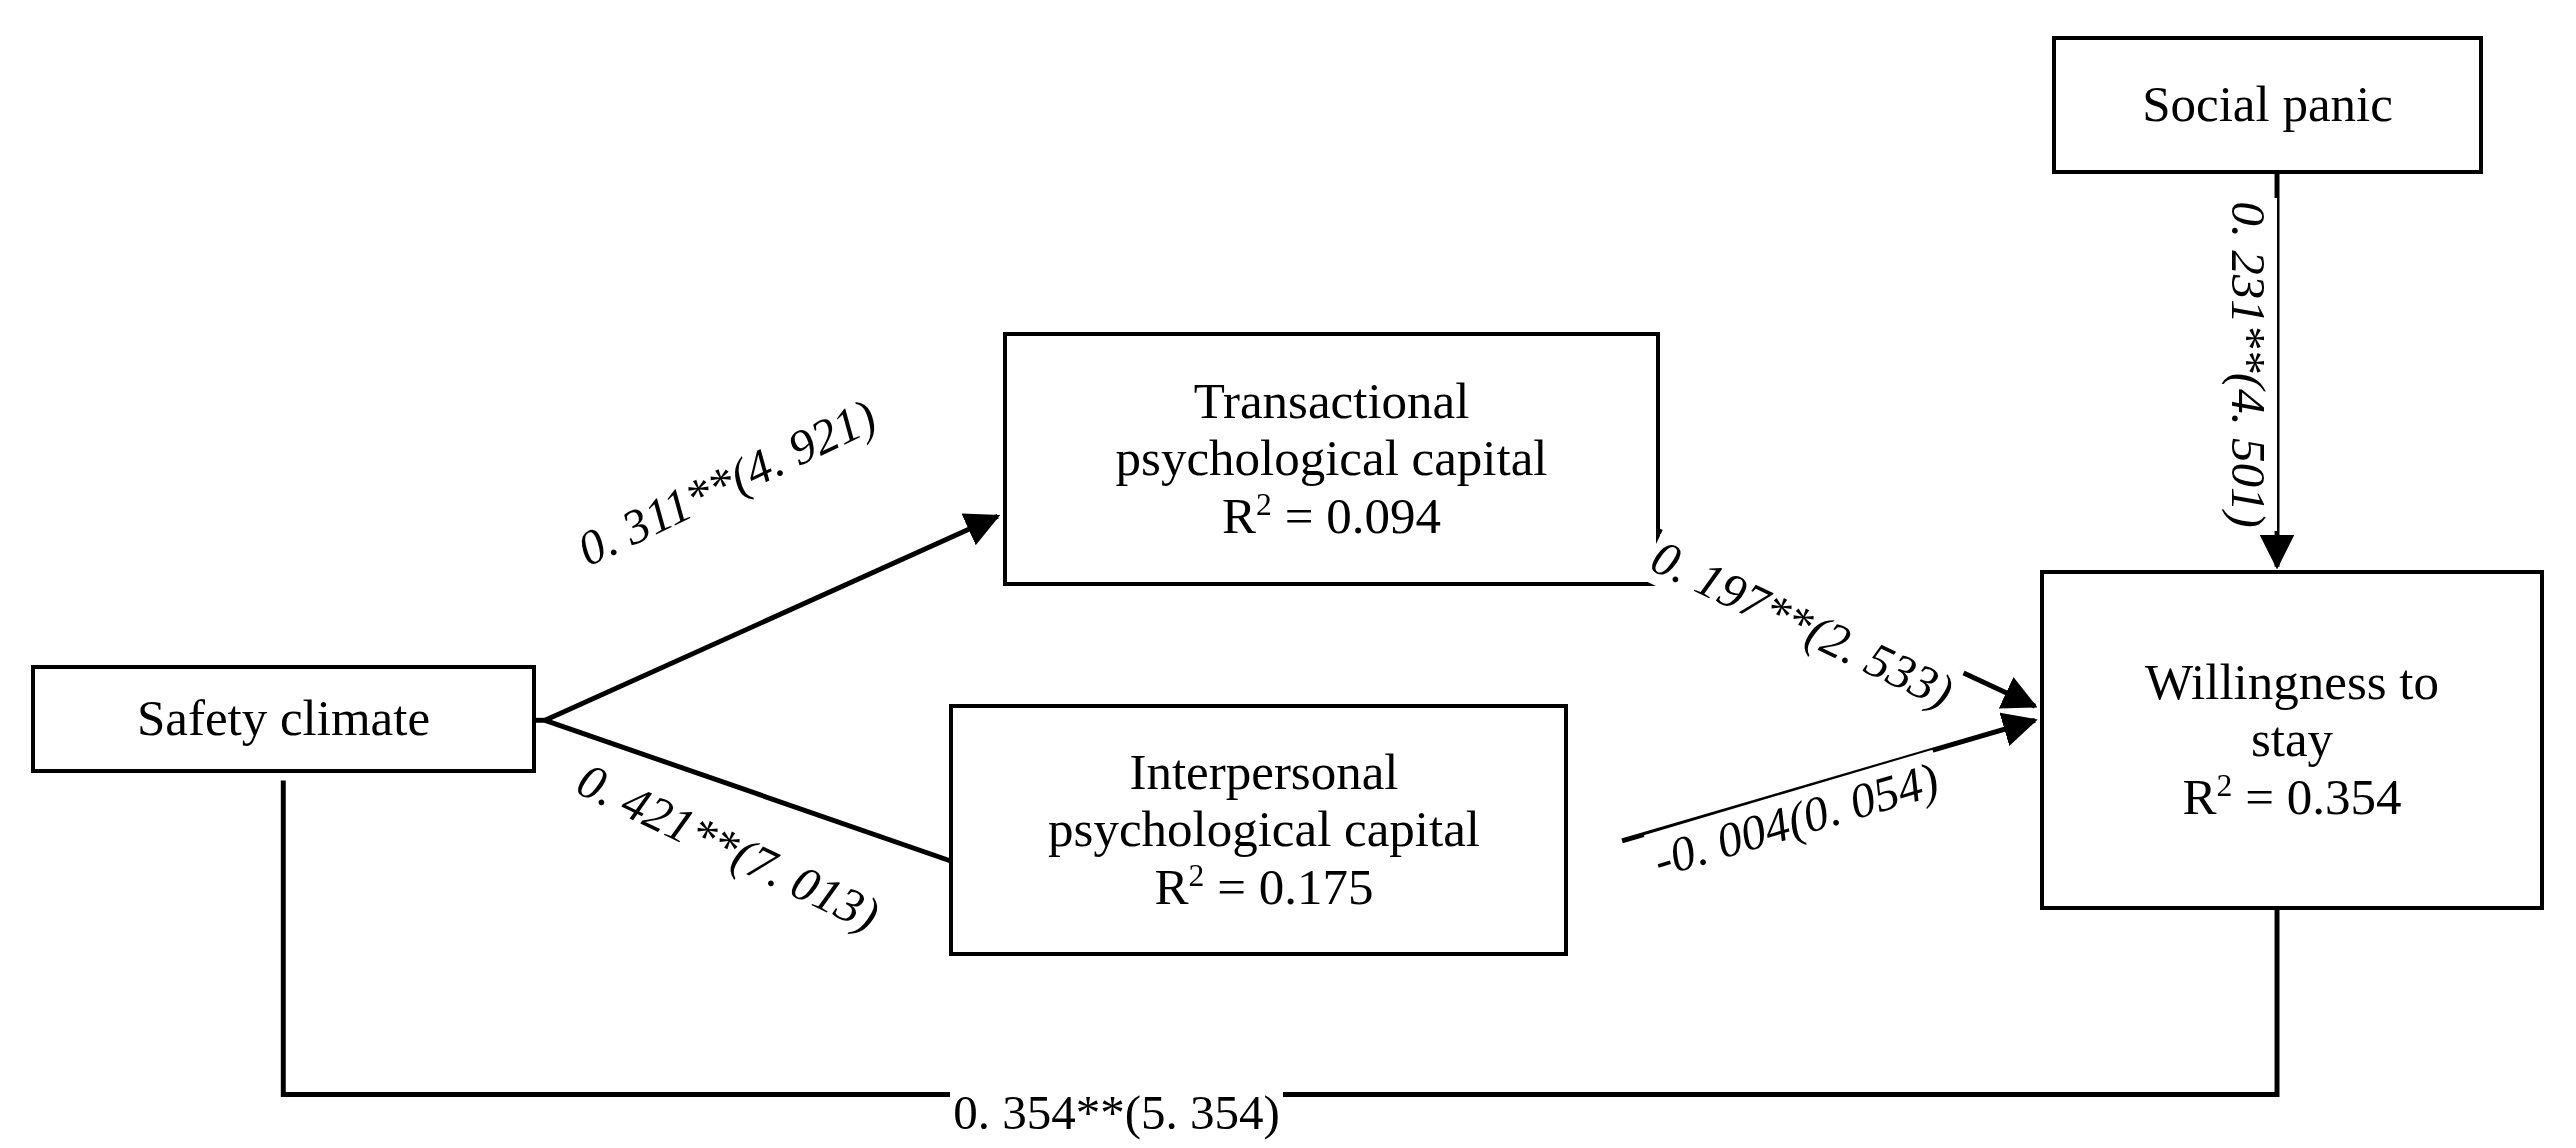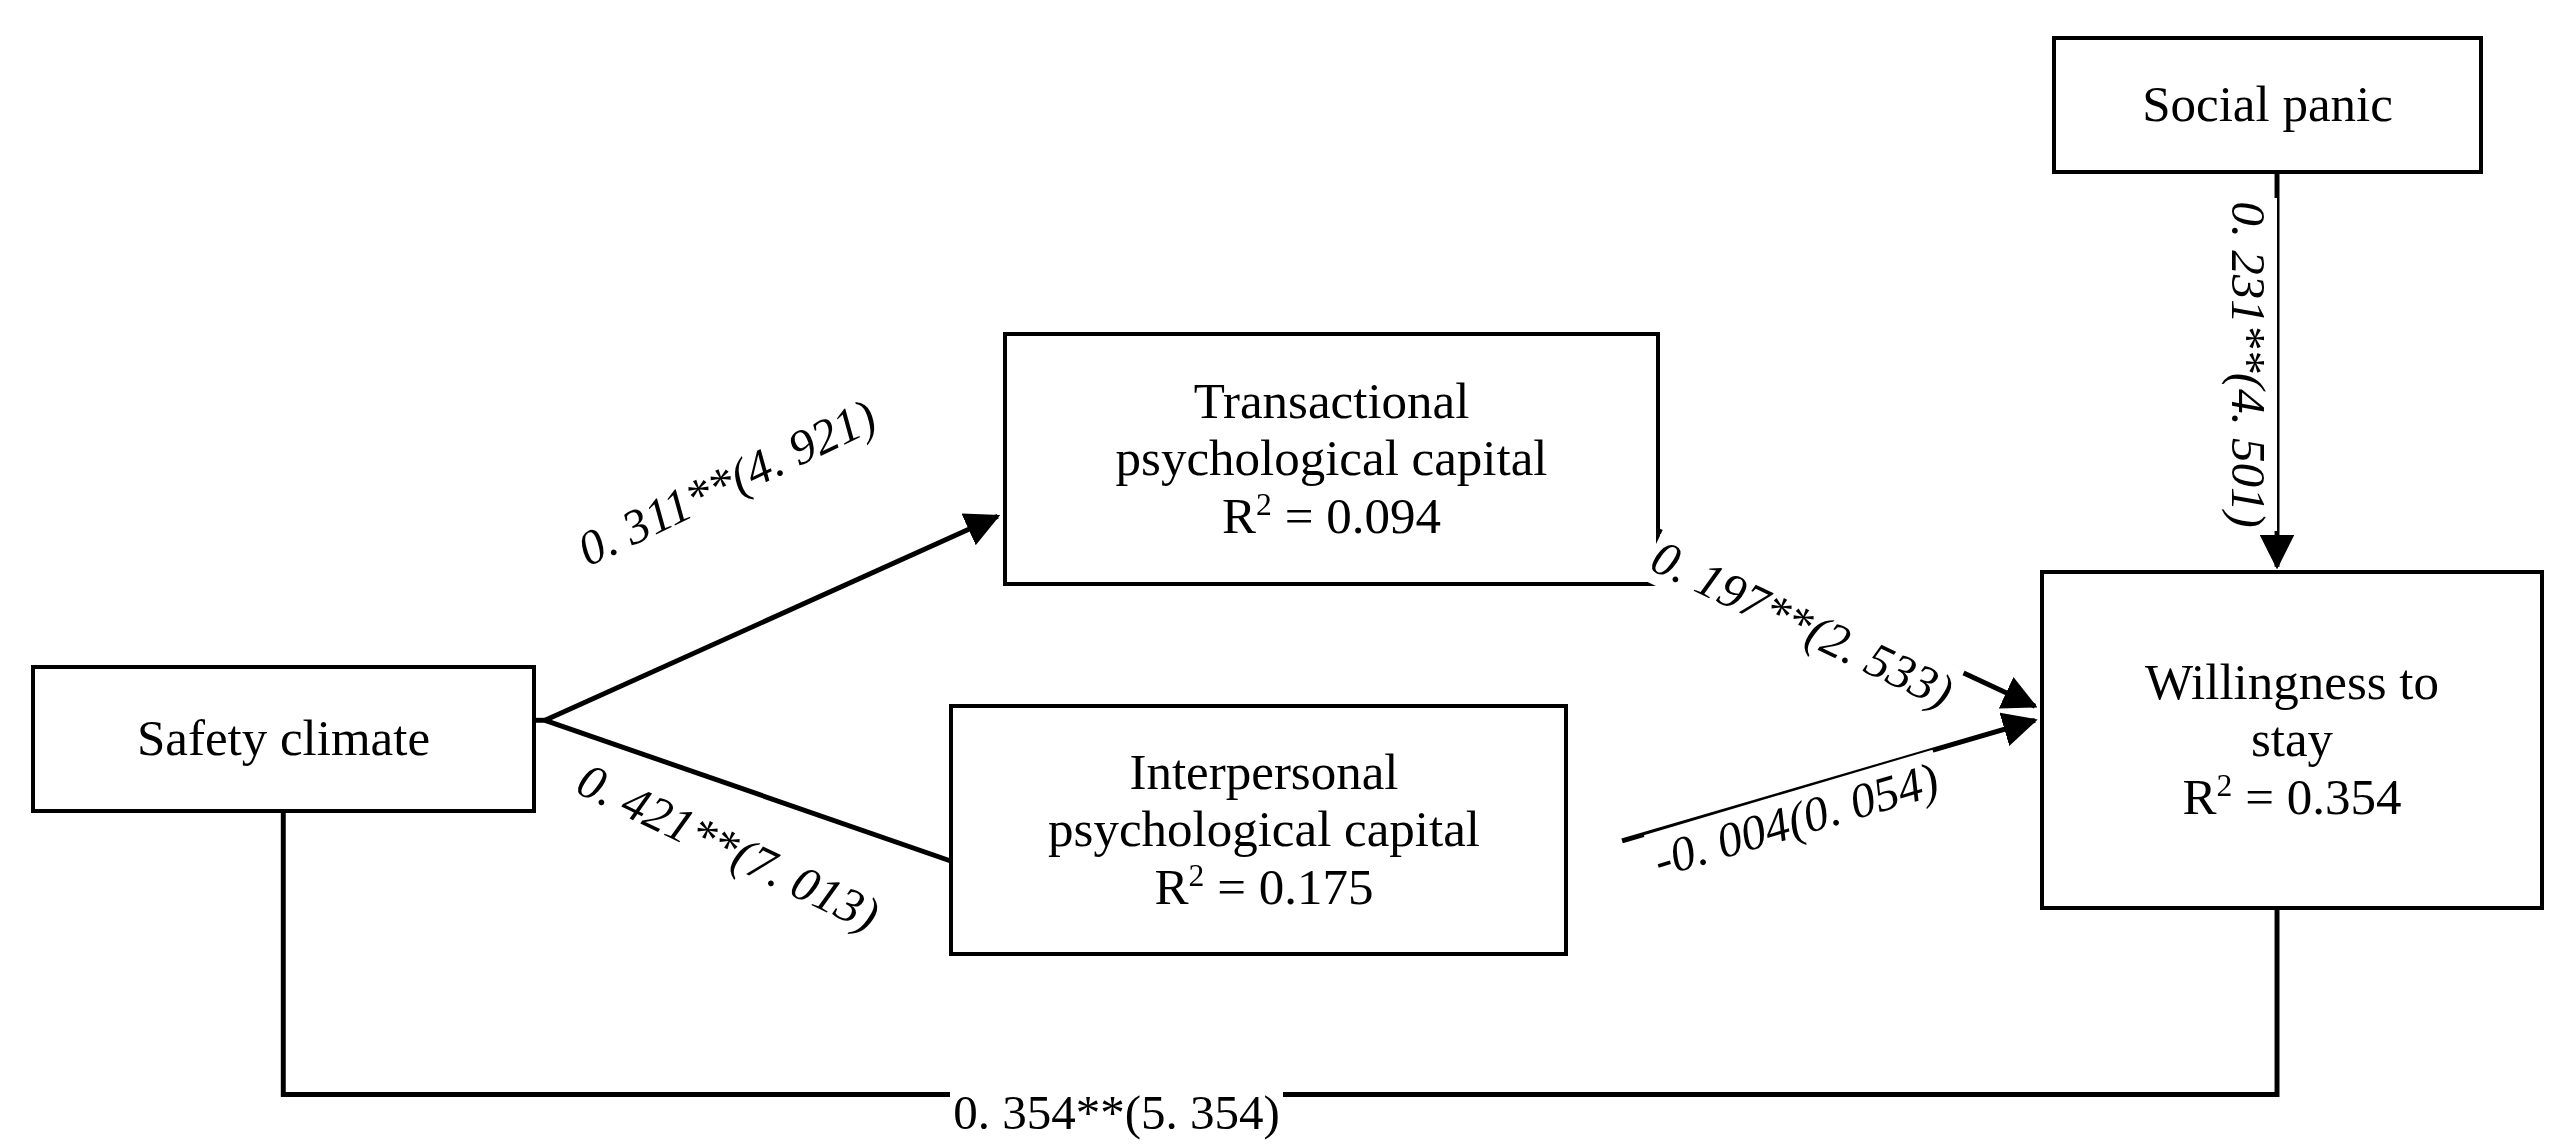--- a/index.html
+++ b/index.html
@@ -45,21 +45,21 @@
   .node-line {
     display: block;
     white-space: nowrap;
   }
   .r2 sup {
     font-size: 0.62em;
     vertical-align: super;
     line-height: 0;
   }
   
-  #node-safety-climate   { left: 31px;   top: 665px; width: 505px; height: 148px; }
+  #node-safety-climate   { left: 31px;   top: 665px; width: 505px; height: 108px; }
   #node-transactional    { left: 1003px; top: 332px; width: 657px; height: 254px; }
   #node-interpersonal    { left: 949px; top: 704px; width: 619px; height: 252px; padding-left: 11px; }
   #node-social-panic     { left: 2052px; top: 36px;  width: 431px; height: 138px; }
   #node-willingness      { left: 2040px; top: 570px; width: 504px; height: 340px; }
 
   
   .path-label {
     position: absolute;
     font-size: 49px;
     font-style: italic;

